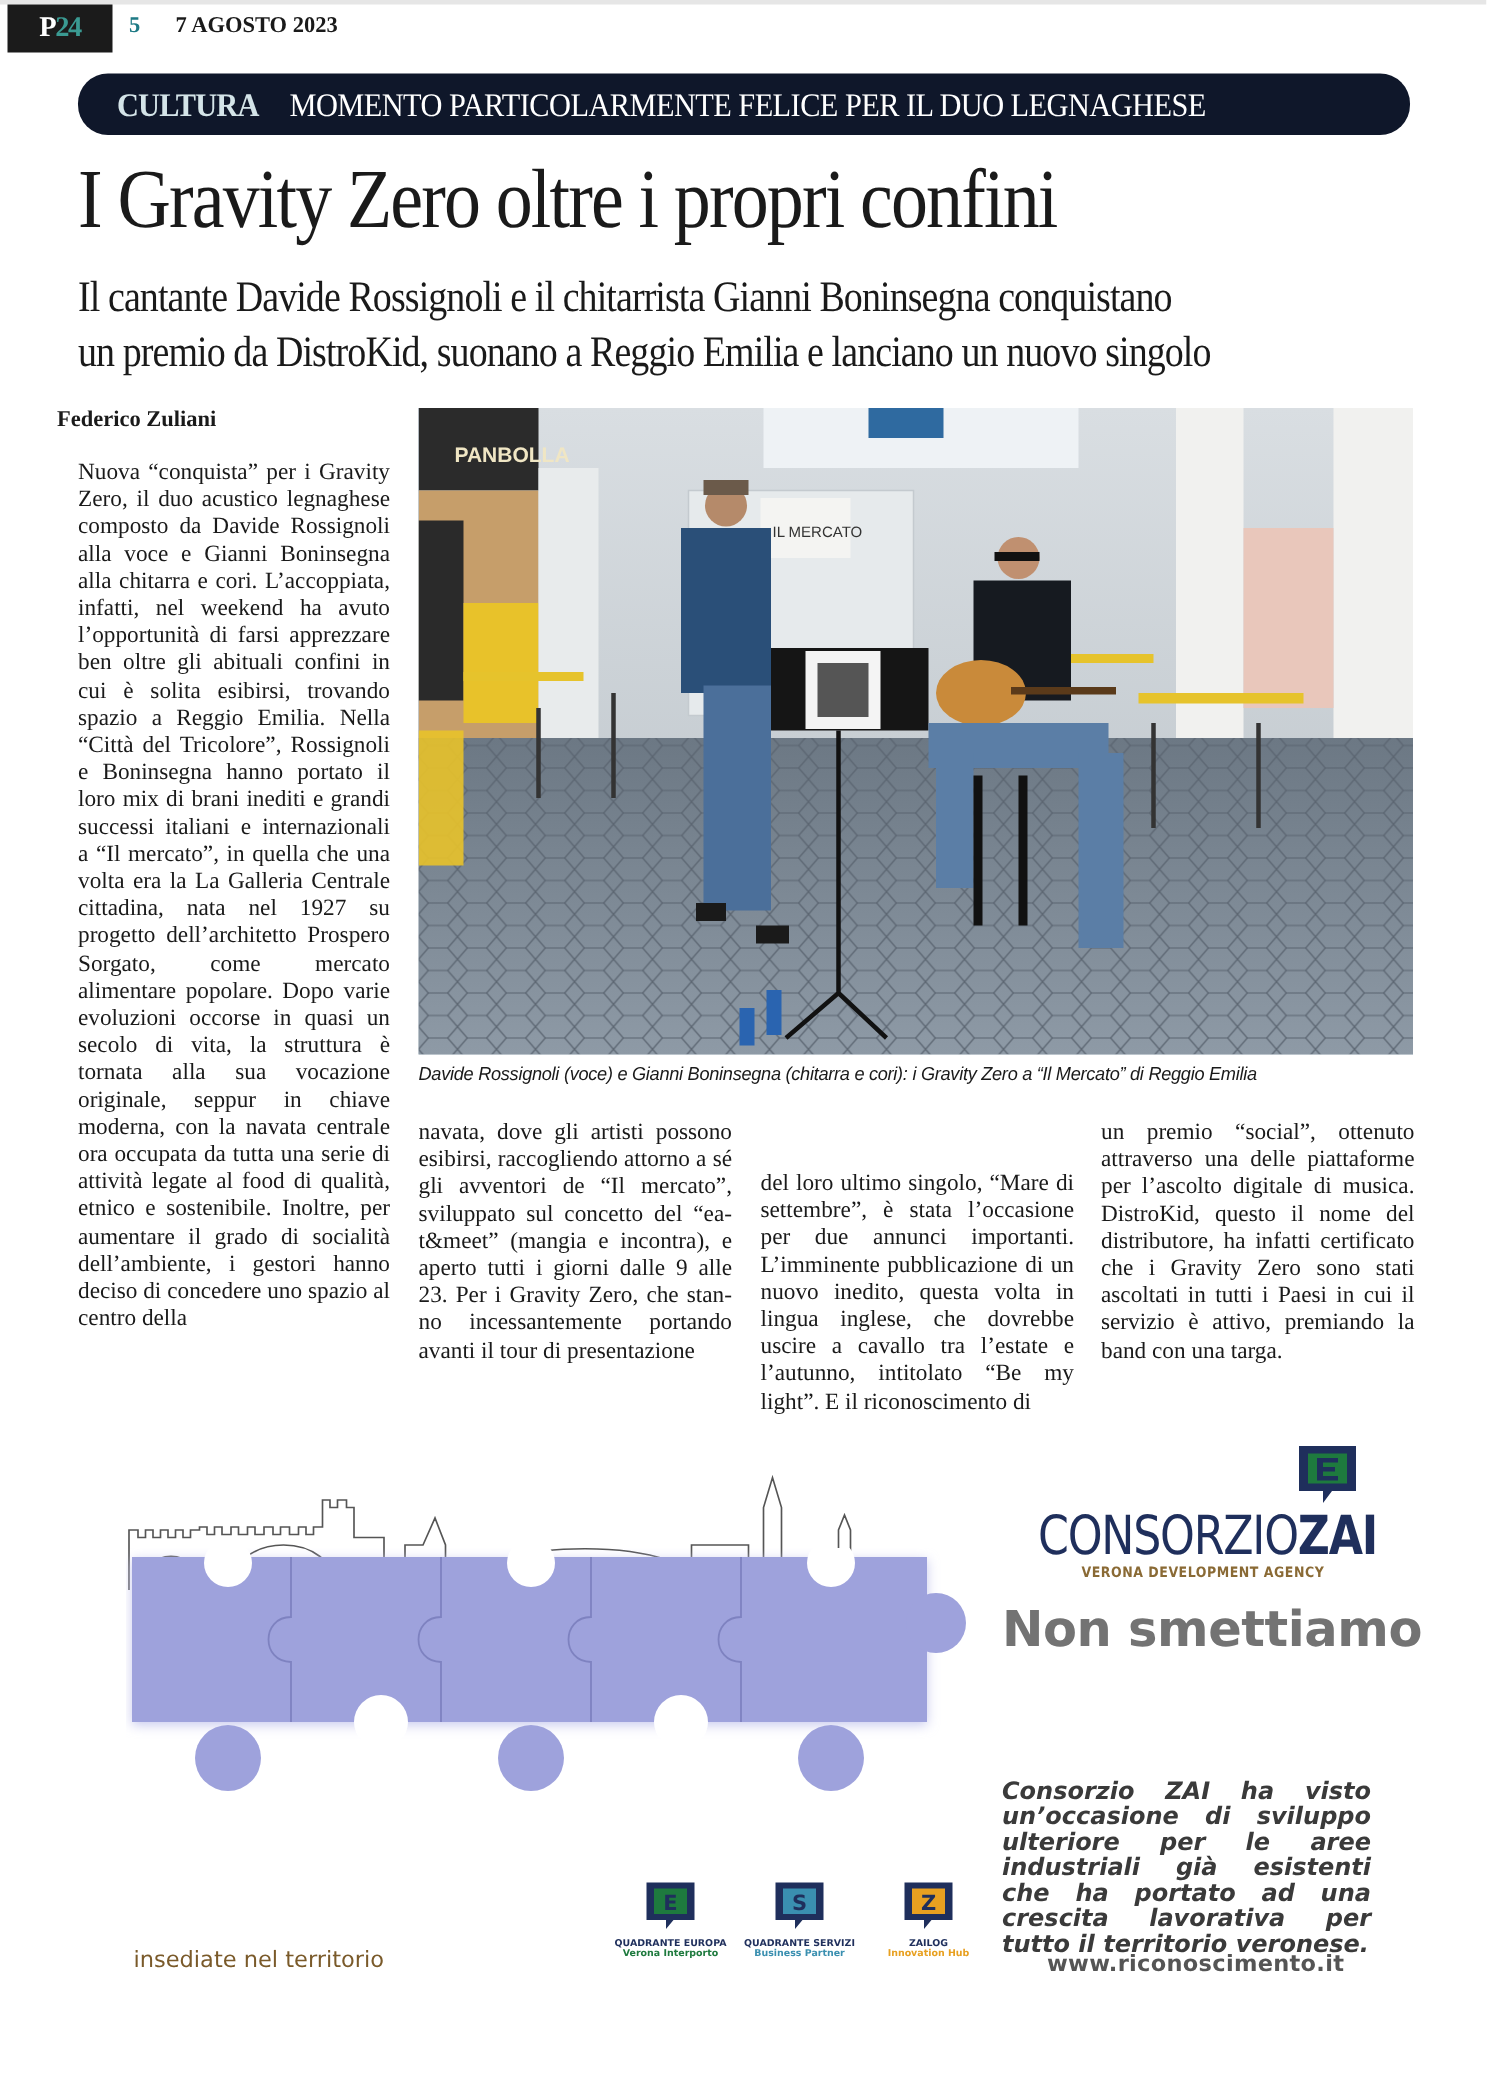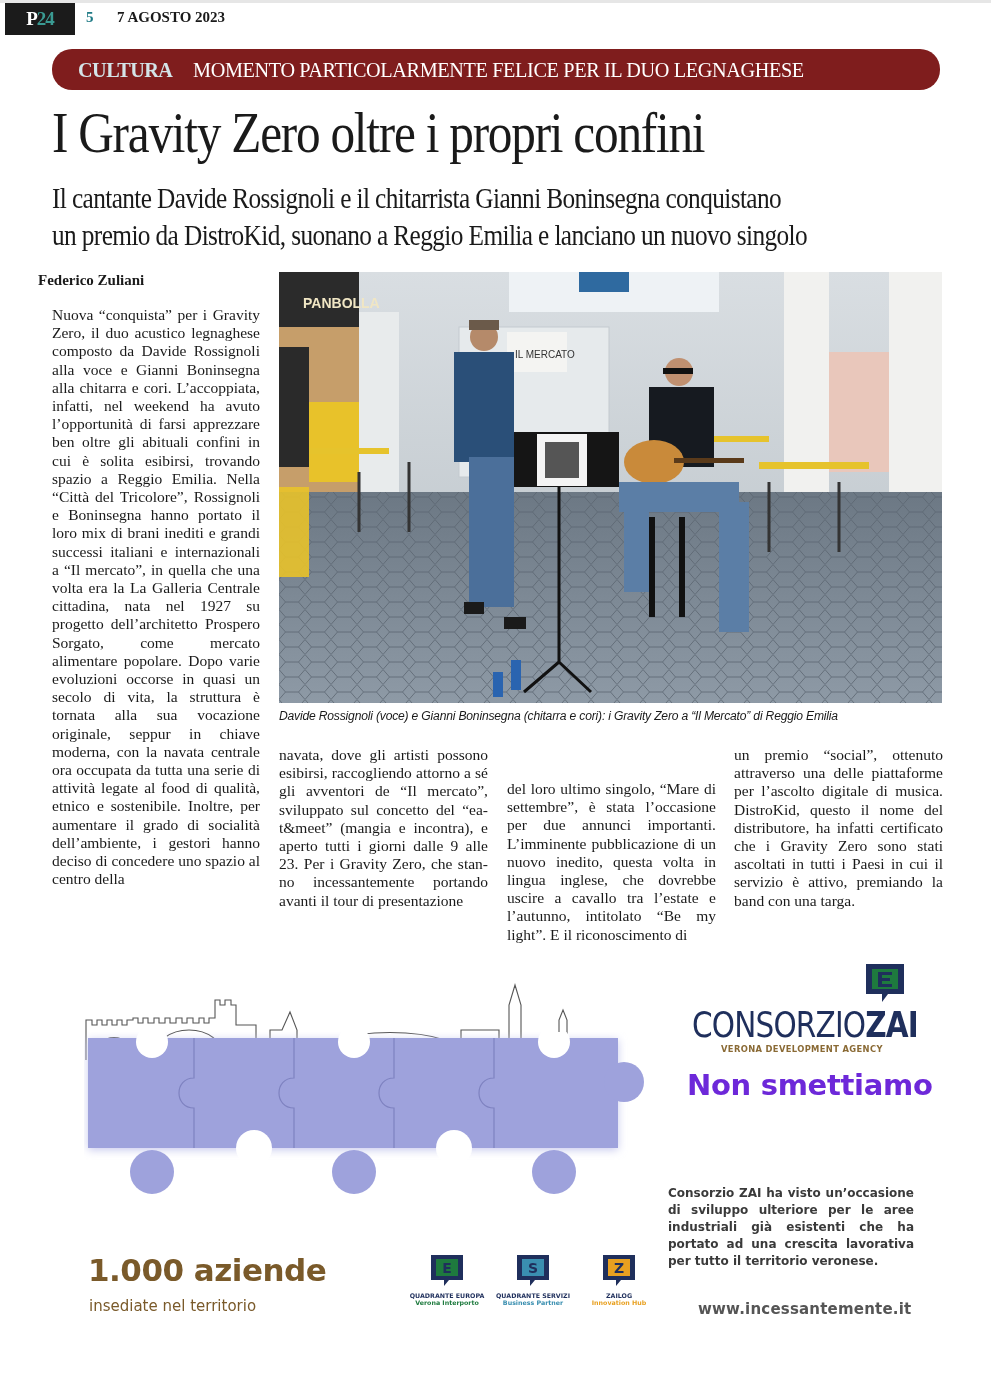--- a/index.html
+++ b/index.html
@@ -9,21 +9,21 @@
   
   .topbar { position: absolute; left: 0; top: 0; width: 991px; height: 36px; }
   .topbar-line { position: absolute; left: 0; top: 0; width: 991px; height: 3px; background: #e6e6e6; }
   .logo { position: absolute; left: 5px; top: 3px; width: 70px; height: 32px; background: #1b1b1b; display: flex; align-items: center; justify-content: center; font-family: "Liberation Serif", serif; font-weight: bold; font-size: 19px; letter-spacing: -1px; }
   .logo .p { color: #ffffff; }
   .logo .n { color: #3a9a92; }
   .page-num { position: absolute; left: 86px; top: 9px; font-size: 15px; font-weight: bold; color: #1e7a85; }
   .page-date { position: absolute; left: 117px; top: 9px; font-size: 15px; font-weight: bold; color: #1a1a1a; }
 
   
-  .kicker { position: absolute; left: 52px; top: 49px; width: 888px; height: 41px; border-radius: 20px; background: #7f1d1d; display: flex; align-items: center; padding-left: 26px; white-space: nowrap; }
+  .kicker { position: absolute; left: 52px; top: 49px; width: 888px; height: 41px; border-radius: 20px; background: #0f172a; display: flex; align-items: center; padding-left: 26px; white-space: nowrap; }
   .kicker .sec { font-family: "Liberation Serif", serif; font-weight: bold; font-size: 22px; color: #d4e4e8; letter-spacing: -0.6px; margin-right: 12px; transform: scaleX(0.92); transform-origin: left; }
   .kicker .txt { font-family: "Liberation Serif", serif; font-size: 22px; color: #ffffff; letter-spacing: -0.4px; transform: scaleX(0.92); transform-origin: left; }
 
   
   .headline { position: absolute; left: 52px; top: 100px; width: 900px; font-size: 56px; line-height: 66px; font-family: "Liberation Serif", serif; color: #1a1a1a; letter-spacing: -1.4px; white-space: nowrap; transform: scaleX(0.88); transform-origin: left; }
   .subhead { position: absolute; left: 52px; top: 180px; width: 1020px; font-size: 29px; line-height: 37px; font-family: "Liberation Serif", serif; color: #1a1a1a; letter-spacing: -0.7px; transform: scaleX(0.873); transform-origin: left; }
   .subhead span { display: block; white-space: nowrap; }
 
   .byline { position: absolute; left: 38px; top: 272px; font-size: 15px; font-weight: bold; color: #1a1a1a; }
 
@@ -44,23 +44,23 @@
   .skyline { position: absolute; left: 84px; top: 30px; width: 530px; height: 80px; }
   .puzzle { position: absolute; left: 84px; top: 82px; width: 560px; height: 170px; }
   .ad-count { position: absolute; left: 88px; top: 302px; font-family: "DejaVu Sans", sans-serif; font-weight: bold; font-size: 31px; color: #7a5a2a; letter-spacing: -0.5px; }
   .ad-count-sub { position: absolute; left: 89px; top: 347px; font-family: "DejaVu Sans", sans-serif; font-size: 15px; color: #7a5a2a; }
 
   .cz-logo-icon { position: absolute; left: 862px; top: 10px; width: 46px; height: 46px; }
   .cz-name { position: absolute; left: 692px; top: 54px; font-family: "DejaVu Sans", sans-serif; font-size: 36px; font-weight: bold; color: #1f2f5c; letter-spacing: -1px; transform: scaleX(0.82); transform-origin: left; white-space: nowrap; }
   .cz-name .light { font-weight: normal; }
   .cz-tag { position: absolute; left: 721px; top: 93px; font-family: "DejaVu Sans", sans-serif; font-size: 9.5px; font-weight: bold; color: #8a6a35; letter-spacing: 0.4px; transform: scaleX(0.88); transform-origin: left; white-space: nowrap; }
 
-  .ad-headline { position: absolute; left: 668px; top: 118px; font-family: "DejaVu Sans", sans-serif; font-weight: bold; font-size: 29px; line-height: 35px; color: #6d28d9; letter-spacing: -0.3px; margin-left: 19px; }
+  .ad-headline { position: absolute; left: 668px; top: 118px; font-family: "DejaVu Sans", sans-serif; font-weight: bold; font-size: 33px; line-height: 35px; color: #737373; letter-spacing: -0.3px; }
   .ad-headline span { display: block; }
-  .ad-body { position: absolute; left: 668px; top: 235px; width: 246px; font-family: "DejaVu Sans", sans-serif; font-weight: bold; font-size: 12px; line-height: 17px; color: #3a3a3a; text-align: justify; }
+  .ad-body { position: absolute; left: 668px; top: 235px; width: 246px; font-family: "DejaVu Sans", sans-serif; font-weight: bold; font-size: 16px; line-height: 17px; color: #3a3a3a; text-align: justify; font-style: italic; }
 
   .partners { position: absolute; left: 410px; top: 302px; width: 250px; height: 70px; display: flex; gap: 12px; }
   .partner { width: 74px; display: flex; flex-direction: column; align-items: center; }
   .partner svg { width: 38px; height: 38px; }
   .partner .pn { font-family: "DejaVu Sans", sans-serif; font-weight: bold; font-size: 6.3px; color: #1f2f5c; margin-top: 2px; white-space: nowrap; }
   .partner .ps { font-family: "DejaVu Sans", sans-serif; font-weight: bold; font-size: 6.3px; white-space: nowrap; }
 
   .ad-url { position: absolute; left: 698px; top: 350px; font-family: "DejaVu Sans", sans-serif; font-weight: bold; font-size: 15px; color: #555555; letter-spacing: 0.2px; }
 </style>
 </head>
@@ -197,21 +197,20 @@
       <circle cx="540" cy="50" r="20" fill="#9ea2dc"></circle>
       <circle cx="68" cy="10" r="16" fill="#ffffff"></circle>
       <circle cx="270" cy="10" r="16" fill="#ffffff"></circle>
       <circle cx="470" cy="10" r="16" fill="#ffffff"></circle>
       <circle cx="170" cy="116" r="18" fill="#ffffff"></circle>
       <circle cx="370" cy="116" r="18" fill="#ffffff"></circle>
       <path d="M110 6 v40 c-20 0 -20 30 0 30 v40 M210 6 v40 c-20 0 -20 30 0 30 v40 M310 6 v40 c-20 0 -20 30 0 30 v40 M410 6 v40 c-20 0 -20 30 0 30 v40" fill="none" stroke="#7e82c0" stroke-width="1.2"></path>
     </g>
   </svg>
 
-  <div class="ad-count">1.000 aziende</div>
   <div class="ad-count-sub">insediate nel territorio</div>
 
   <svg class="cz-logo-icon" viewBox="0 0 46 46">
     <path d="M4 4 h38 v30 h-16 l-6 8 v-8 h-16 z" fill="#1f2f5c" rx="6"></path>
     <rect x="10" y="9" width="26" height="20" fill="#1e7a3e"></rect>
     <path d="M16 12 h14 v3 h-10 v3 h8 v3 h-8 v3 h10 v3 h-14 z" fill="#1f2f5c"></path>
   </svg>
   <div class="cz-name">
     <span class="light">CONSORZIO</span><span>ZAI</span>
   </div>
@@ -245,14 +244,14 @@
       <svg viewBox="0 0 38 38">
         <path d="M3 3 h32 v25 h-14 l-5 6 v-6 h-13 z" fill="#1f2f5c"></path>
         <rect x="8" y="7" width="22" height="17" fill="#e8a020"></rect>
         <text x="19" y="21" text-anchor="middle" font-family="DejaVu Sans, sans-serif" font-weight="bold" font-size="14" fill="#1f2f5c">Z</text>
       </svg>
       <span class="pn">ZAILOG</span>
       <span class="ps" style="color:#e8a020">Innovation Hub</span>
     </div>
   </div>
 
-  <a class="ad-url">www.incessantemente.it</a>
+  <a class="ad-url">www.riconoscimento.it</a>
 </div>
 
 </body></html>

